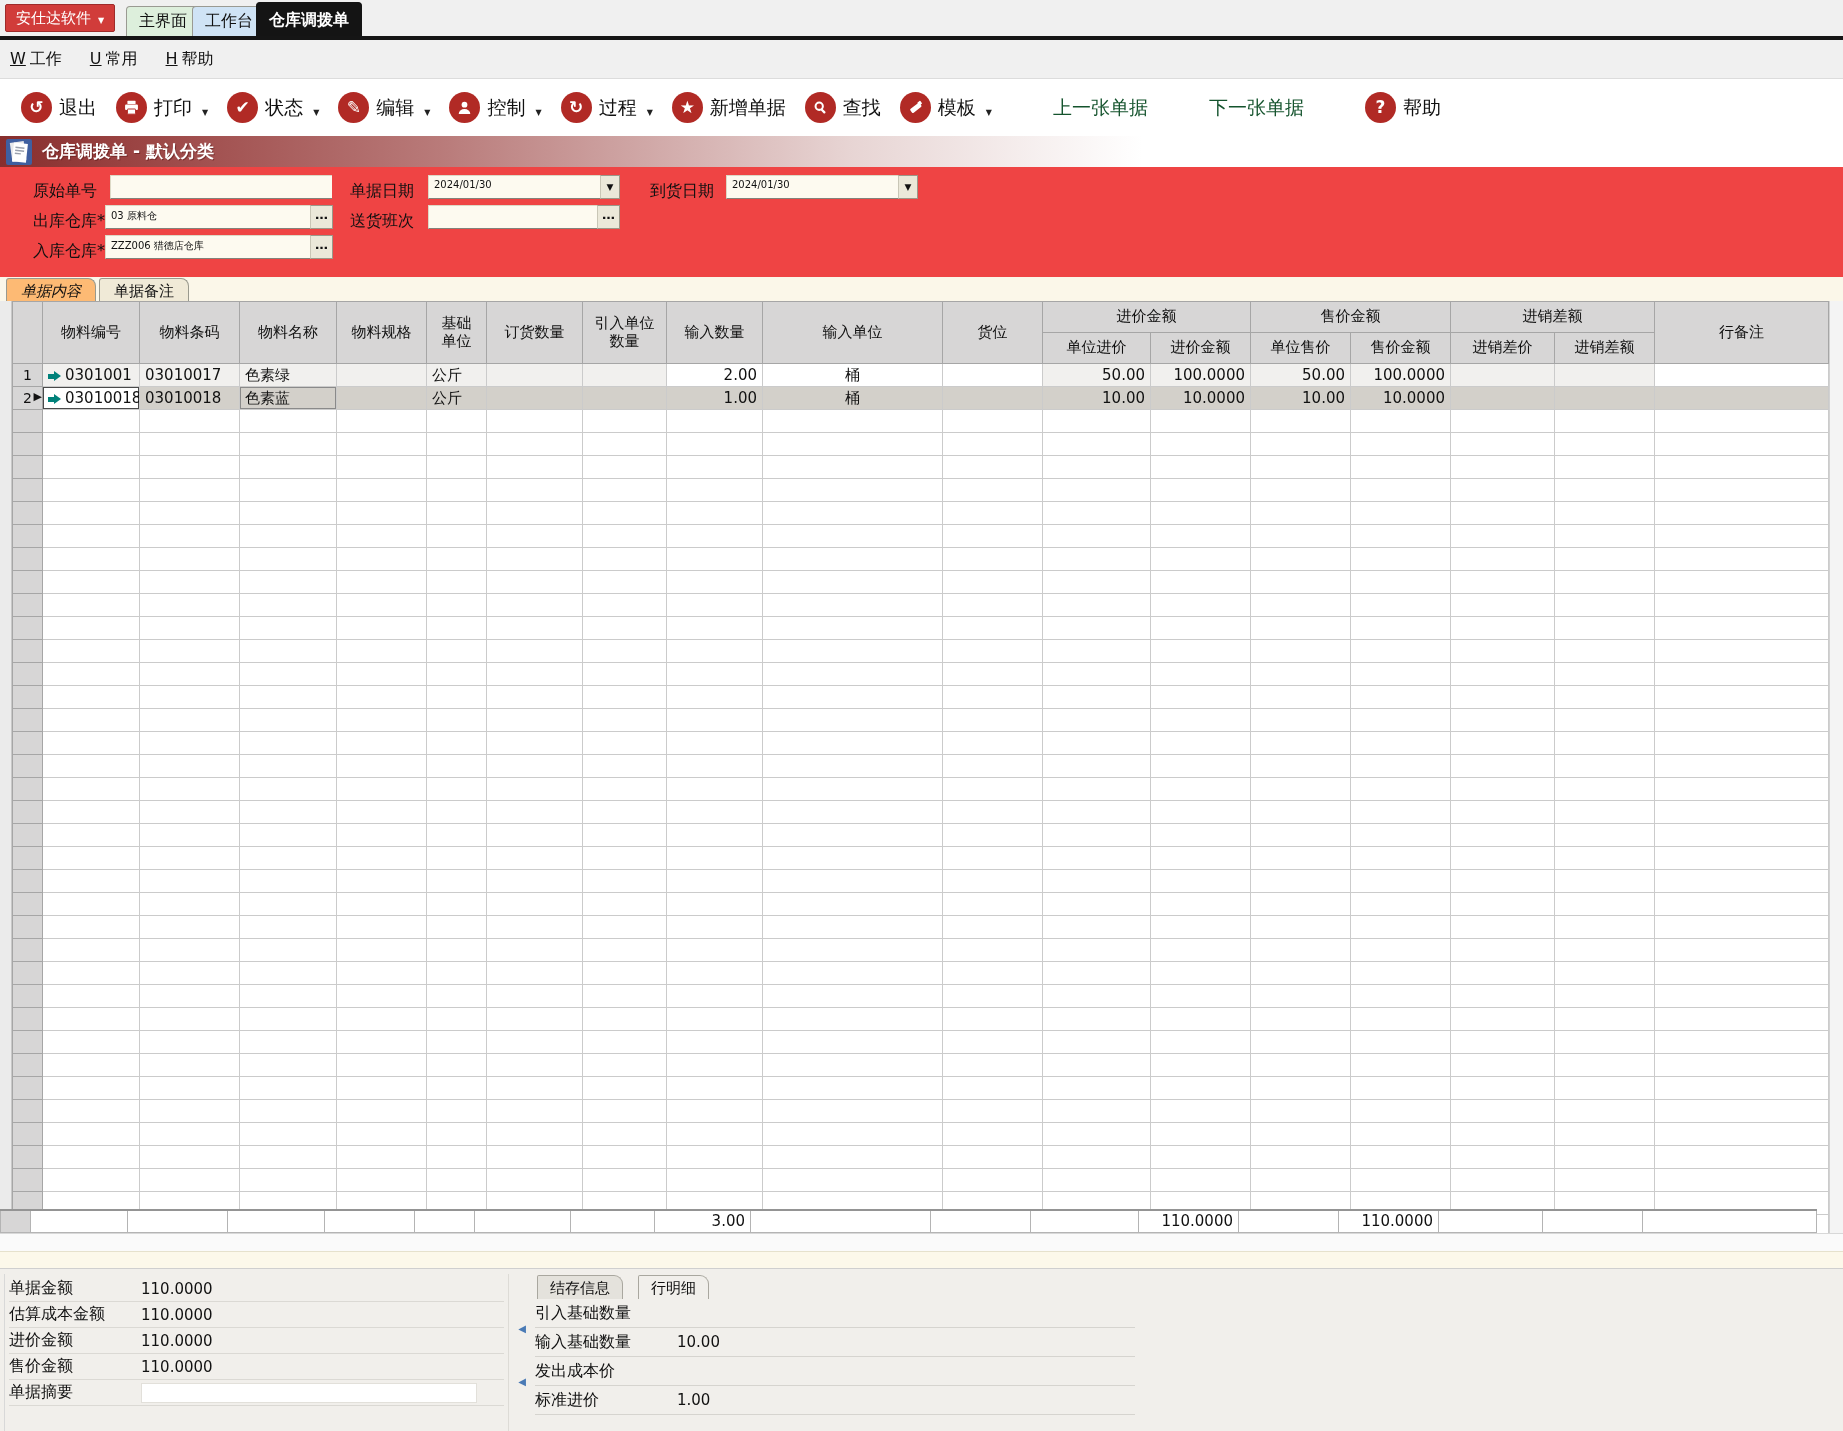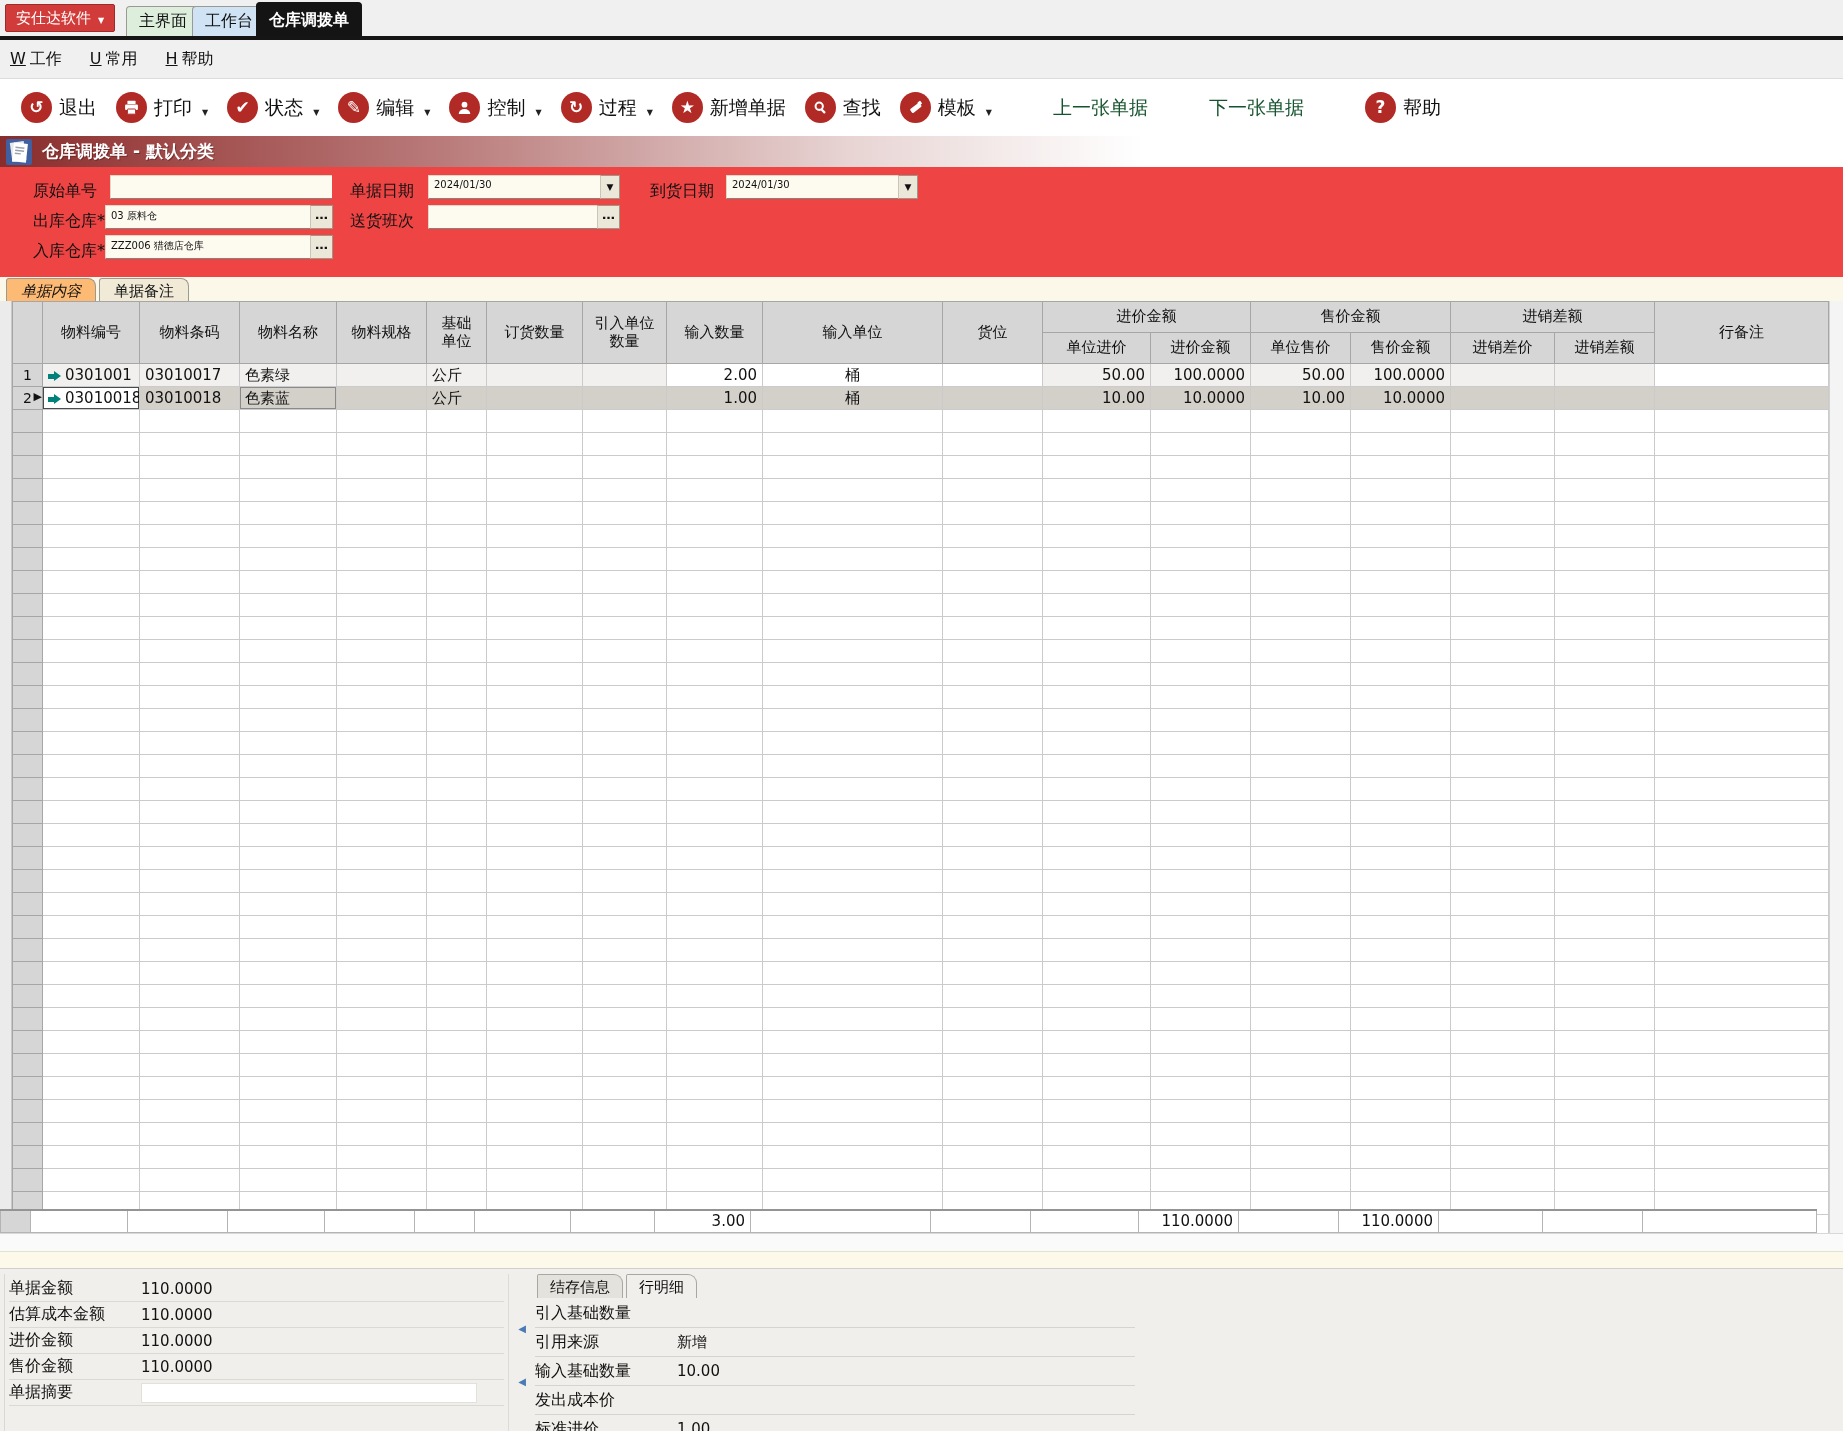--- a/index.html
+++ b/index.html
@@ -77,21 +77,21 @@
   
   .bottom { height:163px; background:#f1efeb; border-top:1px solid #cfcfcf; display:flex; padding-top:5px; }
   .sumpanel { width:505px; margin-left:4px; border-left:1px solid #d8d8d8; border-right:1px solid #dddbd6; padding:2px 4px 0; }
   .srow { display:flex; align-items:center; height:26px; border-bottom:1px solid #dbd9d4; font-size:16px; }
   .slabel { width:122px; white-space:nowrap; }
   .svalue { padding-left:10px; font-size:15px; }
   .sinput { width:336px; height:20px; background:#fff; border:1px solid #e2e0da; margin-left:10px; }
   .splitter { width:26px; display:flex; flex-direction:column; align-items:center; justify-content:center; gap:34px; color:#4a7ab5; }
   .sp-arrow::after { content:"◀"; font-size:10px; }
   .detailpanel { width:600px; }
-  .dtabs { display:flex; gap:3px; height:25px; align-items:flex-start; padding-left:2px; }
+  .dtabs { display:flex; gap:15px; height:25px; align-items:center; padding-left:2px; }
   .dtab { height:24px; padding:3px 12px 0; border:1px solid #a9a79f; border-bottom:none; border-radius:2px 9px 0 0; background:#e4e2dc; font-size:15px; }
   .dtab.active { background:#f1efeb; }
   .drowd { display:flex; align-items:center; height:29px; border-bottom:1px solid #d6d4cf; font-size:16px; }
   .dlabel { width:142px; white-space:nowrap; }
   .dvalue { font-size:15px; }
 </style>
 </head>
 <body>
 
 <div class="tabstrip">
@@ -1137,24 +1137,20 @@
     <div class="dtabs">
         <div class="dtab">结存信息</div>
         <div class="dtab active">行明细</div>
       </div>
     <div class="drows">
         <div class="drowd">
           <span class="dlabel">引入基础数量</span>
           <span class="dvalue"></span>
         </div>
         <div class="drowd">
-          <span class="dlabel">引用来源</span>
-          <span class="dvalue">新增</span>
-        </div>
-        <div class="drowd">
           <span class="dlabel">输入基础数量</span>
           <span class="dvalue">10.00</span>
         </div>
         <div class="drowd">
           <span class="dlabel">发出成本价</span>
           <span class="dvalue"></span>
         </div>
         <div class="drowd">
           <span class="dlabel">标准进价</span>
           <span class="dvalue">1.00</span>

